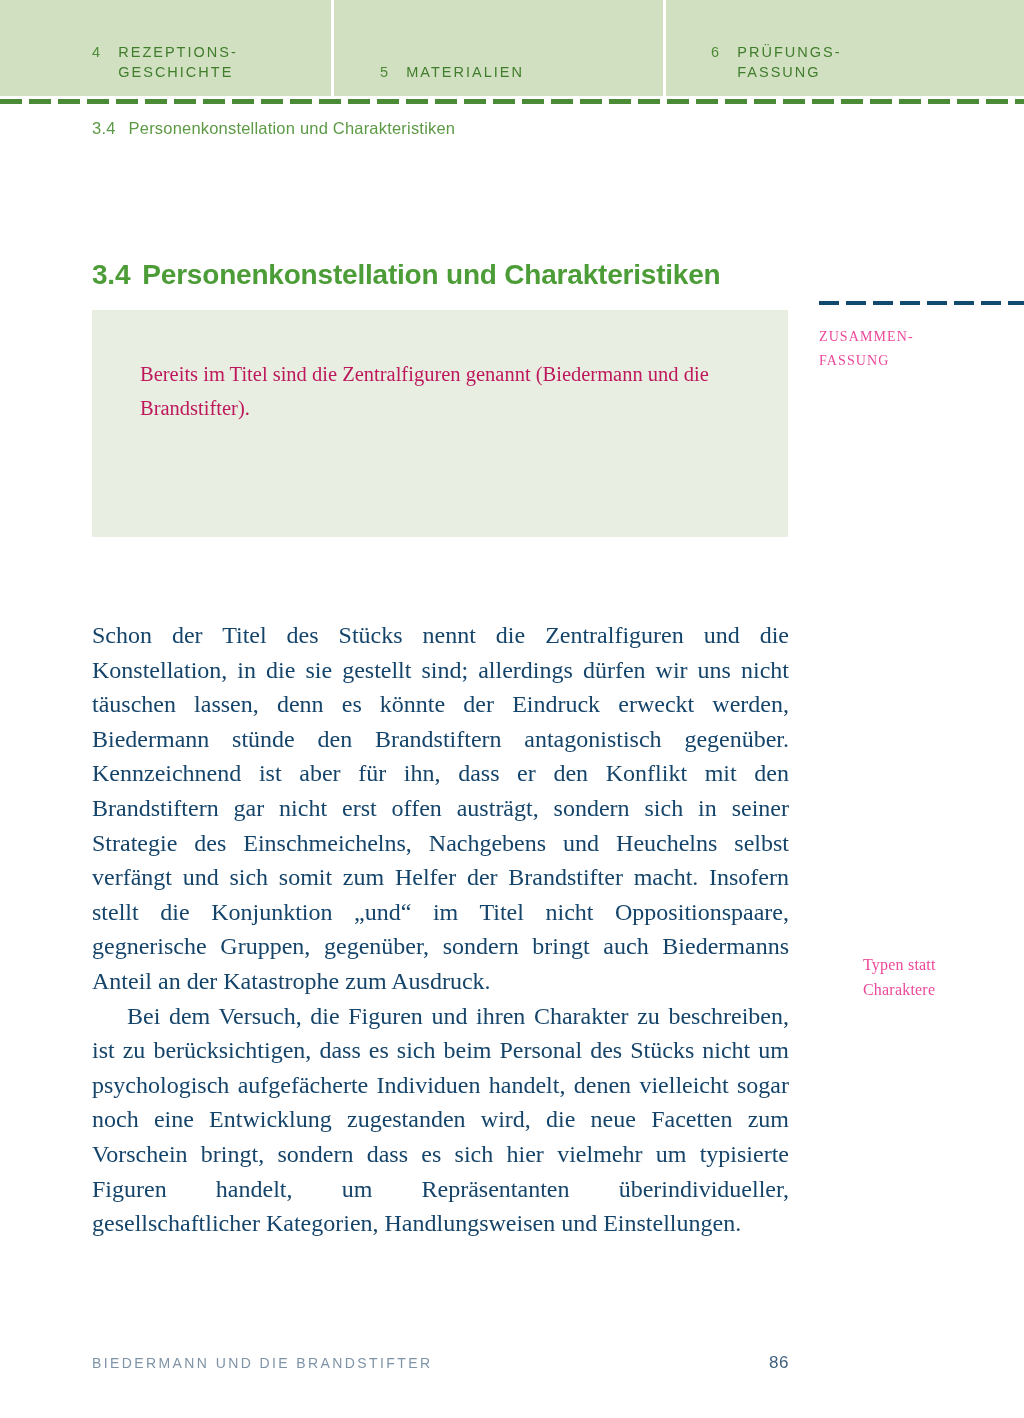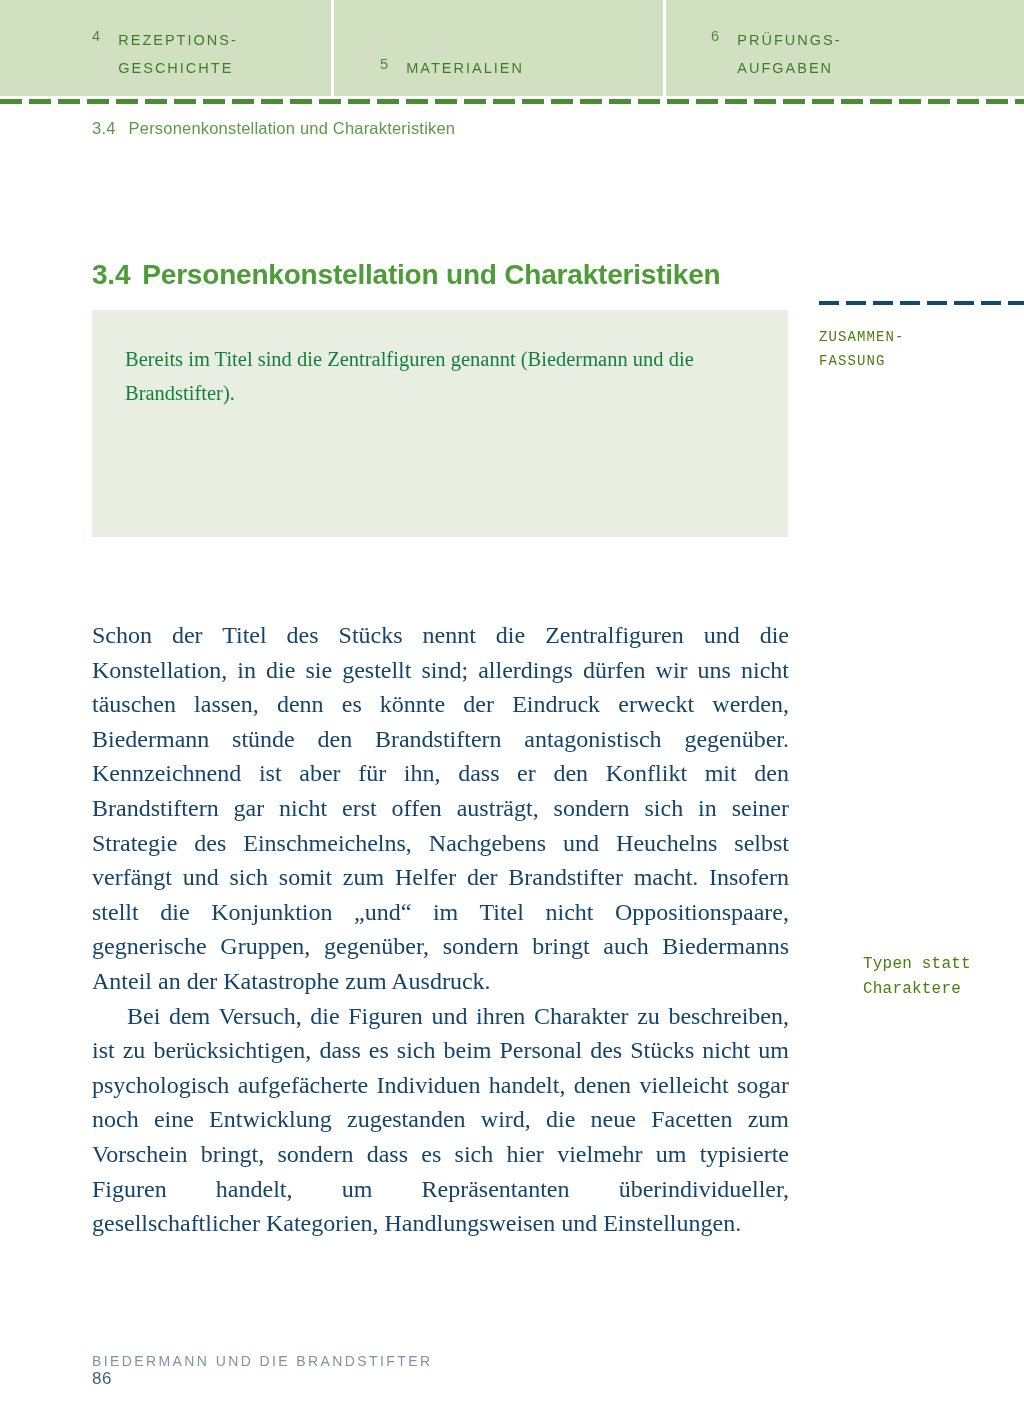--- a/index.html
+++ b/index.html
@@ -50,21 +50,21 @@
     letter-spacing: 1.2px;
     color: #4c8b36;
     margin-right: 17px;
     line-height: 20px;
   }
   .tab-label {
     font-family: "Liberation Sans", sans-serif;
     font-size: 14.5px;
     letter-spacing: 2.0px;
     color: #3f7d2b;
-    line-height: 28px;
+    line-height: 20px;
     white-space: pre-line;
   }
 
   
   .rule-green {
     position: absolute;
     left: 0;
     top: 99px;
     width: 1024px;
     height: 5px;
@@ -115,33 +115,33 @@
     position: absolute;
     left: 92px;
     top: 310px;
     width: 696px;
     height: 227px;
     background: #e8efe2;
     box-sizing: border-box;
     padding: 33px 34px 0 33px;
   }
   .summary-box p {
-    margin: 0;
+    margin: 15px;
     font-family: "Liberation Serif", serif;
     font-size: 20.5px;
     line-height: 33.5px;
-    color: #15803d;
+    color: #be185d;
   }
 
   
   .side-note {
     position: absolute;
     left: 819px;
-    font-family: Liberation Mono, monospace;
-    color: #4d7c0f;
+    font-family: Liberation Serif, serif;
+    color: #ec4899;
   }
   .side-note.zusammenfassung {
     top: 325px;
     font-size: 14px;
     letter-spacing: 1.1px;
     line-height: 24px;
     white-space: pre-line;
   }
   .side-note.typen {
     top: 952px;
@@ -174,21 +174,20 @@
 
   
   .footer {
     position: absolute;
     left: 92px;
     top: 1353px;
     width: 697px;
     display: flex;
     justify-content: space-between;
     align-items: baseline;
-    flex-direction: column;
   }
   .footer-title {
     font-family: "Liberation Sans", sans-serif;
     font-size: 14px;
     letter-spacing: 2.4px;
     color: #7f93a6;
   }
   .footer-page {
     font-family: "Liberation Sans", sans-serif;
     font-size: 17px;
@@ -213,21 +212,21 @@
     <div class="tab-inner">
       <span class="tab-num">5</span>
       <span class="tab-label">MATERIALIEN</span>
     </div>
   </div>
 
   <div class="tab t3">
     <div class="tab-inner">
       <span class="tab-num">6</span>
       <span class="tab-label">PRÜFUNGS-
-AUFGABEN</span>
+FASSUNG</span>
     </div>
   </div>
 
 </div>
 
 <div class="rule-green"></div>
 
 <div class="runninghead">
   <span class="rh-num">3.4</span><span class="rh-title">Personenkonstellation und Charakteristiken</span>
 </div>

